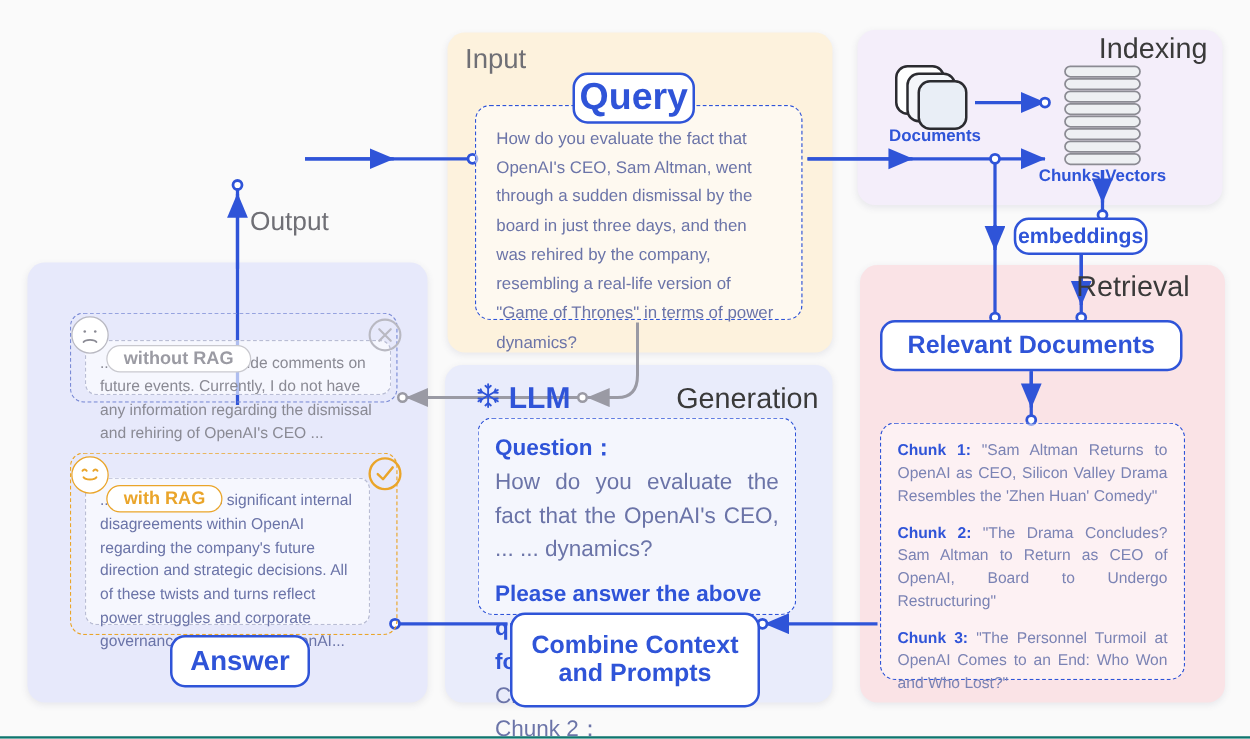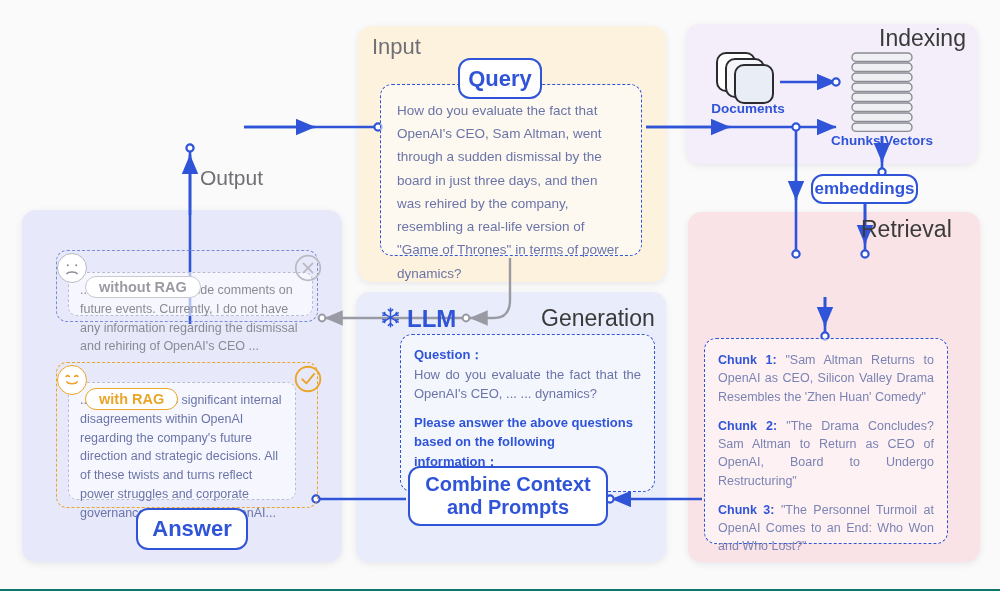--- a/index.html
+++ b/index.html
@@ -55,46 +55,46 @@
     border-radius: 12px;
     display: flex; align-items: center; justify-content: center;
     color: #2f54d8;
     font-weight: bold;
     z-index: 8;
     box-sizing: border-box;
     text-align: center;
     line-height: 1.15;
   }
   #box-user   { left: 136px; top: 106px; width: 108px; height: 42px; font-size: 22px; }
-  #box-query  { left: 458px; top: 58px;  width: 84px; height: 41px; font-size: 22px; }
+  #box-query  { left: 458px; top: 58px;  width: 98px; height: 41px; font-size: 30px; }
   #box-embed  { left: 811px; top: 174px; width: 107px; height: 30px; font-size: 17px; }
   #box-reldoc { left: 704px; top: 256px; width: 242px; height: 41px; font-size: 20px; }
   #box-answer { left: 136px; top: 508px; width: 112px; height: 42px; font-size: 22px; }
-  #box-combine{ left: 408px; top: 466px; width: 200px; height: 60px; font-size: 20px;
+  #box-combine{ left: 408px; top: 490px; width: 200px; height: 76px; font-size: 20px;
                 flex-direction: column; }
 
   
   .dashbox {
     position: absolute;
     border: 1.6px dashed #2f54d8;
     border-radius: 12px;
     box-sizing: border-box;
     z-index: 7;
   }
   #query-text {
     left: 380px; top: 84px; width: 262px; height: 172px;
     background: rgba(255,255,255,0.55);
     padding: 14px 16px;
     font-size: 13.5px; color: #6b74a8; line-height: 1.72;
   }
   #gen-text {
-    left: 400px; top: 334px; width: 255px; height: 158px;
+    left: 382px; top: 334px; width: 255px; height: 158px;
     background: rgba(255,255,255,0.5);
     padding: 10px 13px;
-    font-size: 13px; color: #6b74a8; line-height: 1.5;
+    font-size: 18px; color: #6b74a8; line-height: 1.5;
   }
   #gen-text .hl { color: #2f54d8; font-weight: bold; }
   #gen-text .q-line { text-align: justify; }
   #gen-text .spacer { height: 9px; }
   #chunks-box {
     left: 704px; top: 338px; width: 244px; height: 206px;
     background: rgba(255,255,255,0.5);
     padding: 12px 13px;
     font-size: 12.5px; color: #7b83b4; line-height: 1.46;
   }
@@ -282,20 +282,21 @@
         <rect x="1" y="51" width="60" height="8.4" rx="4.2"></rect>
         <rect x="1" y="61" width="60" height="8.4" rx="4.2"></rect>
         <rect x="1" y="71" width="60" height="8.4" rx="4.2"></rect>
       </g>
     </svg>
   </div>
   <div id="cv-label">Chunks Vectors</div>
 
   <div class="pill" id="box-embed">embeddings</div>
 
+  <div class="pill" id="box-reldoc">Relevant Documents</div>
 
   <div class="dashbox" id="chunks-box">
     <div class="chunk">
       <span class="clabel">Chunk 1:</span>
       <span>"Sam Altman Returns to OpenAI as CEO, Silicon Valley Drama Resembles the 'Zhen Huan' Comedy"</span>
     </div>
     <div class="chunk">
       <span class="clabel">Chunk 2:</span>
       <span>"The Drama Concludes? Sam Altman to Return as CEO of OpenAI, Board to Undergo Restructuring"</span>
     </div>

